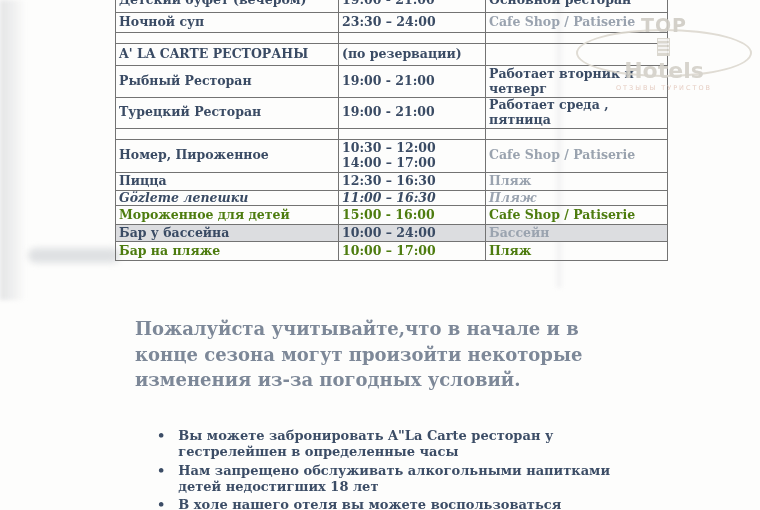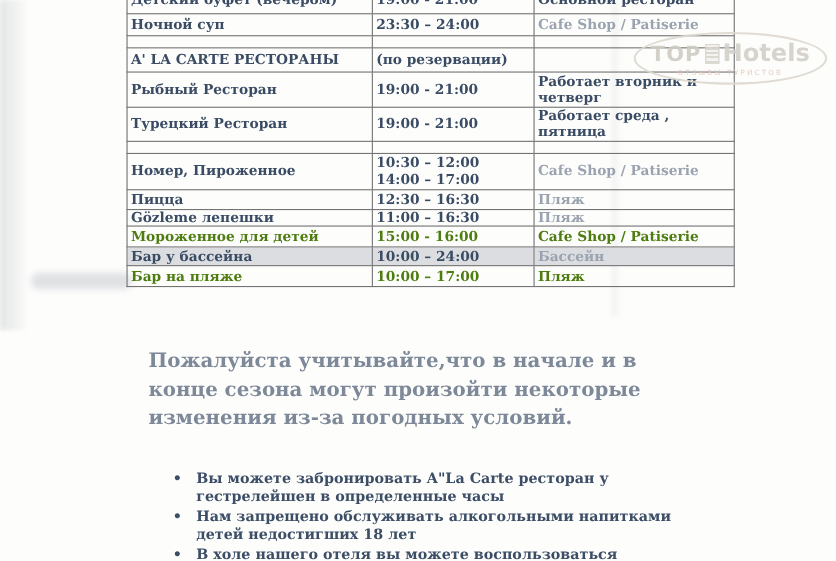--- a/index.html
+++ b/index.html
@@ -37,21 +37,21 @@
   td.muted { color:#9aa3af; }
   tr.dim td { color:#4d7c0f; }
   tr.band td { background:#dcdde0; }
   
   .watermark {
     position:absolute; left:576px; top:29px; width:176px; height:48px;
     border:2px solid #ddd9d0; border-radius:50%;
     display:flex; flex-direction:column; align-items:center; justify-content:center;
     opacity:0.9; pointer-events:none;
   }
-  .wm-row { display:flex; align-items:center; gap:2px; }
+  .wm-row { display:flex; align-items:center; gap:2px;flex-direction:column; }
   .wm-top { font-family:"DejaVu Sans", sans-serif; font-weight:bold; font-size:19px; color:#cfccc4; letter-spacing:1px; }
   .wm-hotels { font-family:"DejaVu Sans", sans-serif; font-weight:bold; font-size:22px; color:#d3d0c8; }
   .wm-building {
     width:13px; height:18px; margin:0 1px;
     background:
       repeating-linear-gradient(0deg,#d8d5cc 0 2px, #f4f3f0 2px 4px),
       #d8d5cc;
     border:1px solid #d8d5cc;
   }
   .wm-sub {
@@ -131,21 +131,21 @@
           <tr style="height: 33px;">
             <td>Номер, Пироженное</td>
             <td>10:30 – 12:00<br>14:00 – 17:00</td>
             <td class="muted">Cafe Shop / Patiserie</td>
           </tr>
           <tr style="height: 18px;">
             <td>Пицца</td>
             <td>12:30 – 16:30</td>
             <td class="muted">Пляж</td>
           </tr>
-          <tr style="height: 15px;">
+          <tr style="height: 15px; font-style: italic;">
             <td>Gözleme лепешки</td>
             <td>11:00 – 16:30</td>
             <td class="muted">Пляж</td>
           </tr>
           <tr class="dim" style="height: 19px;">
             <td>Мороженное для детей</td>
             <td>15:00  - 16:00</td>
             <td class="muted">Cafe Shop / Patiserie</td>
           </tr>
           <tr class="band" style="height: 17px; margin-top: 26px;">

